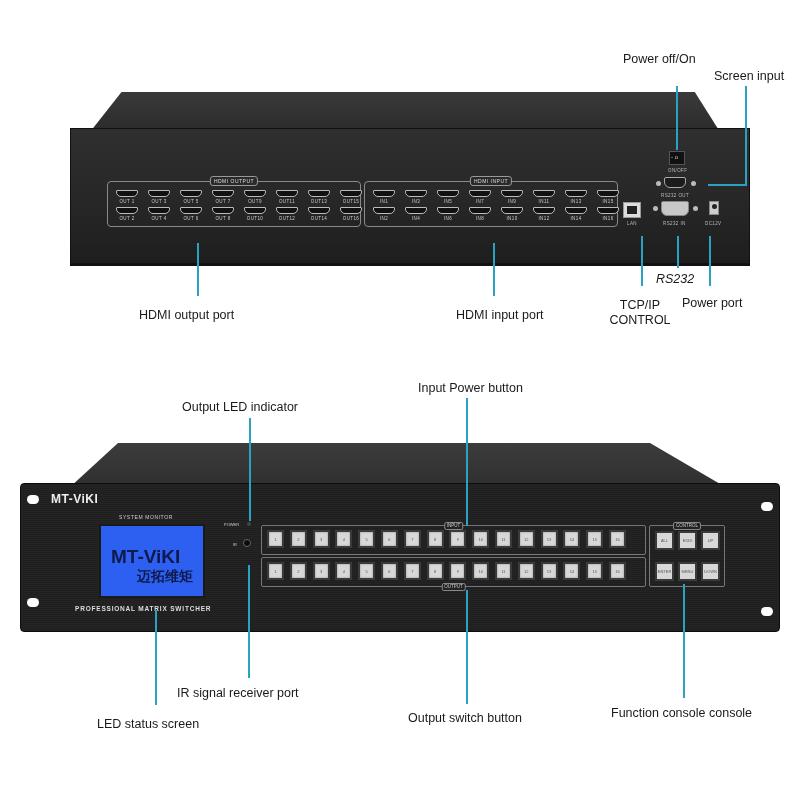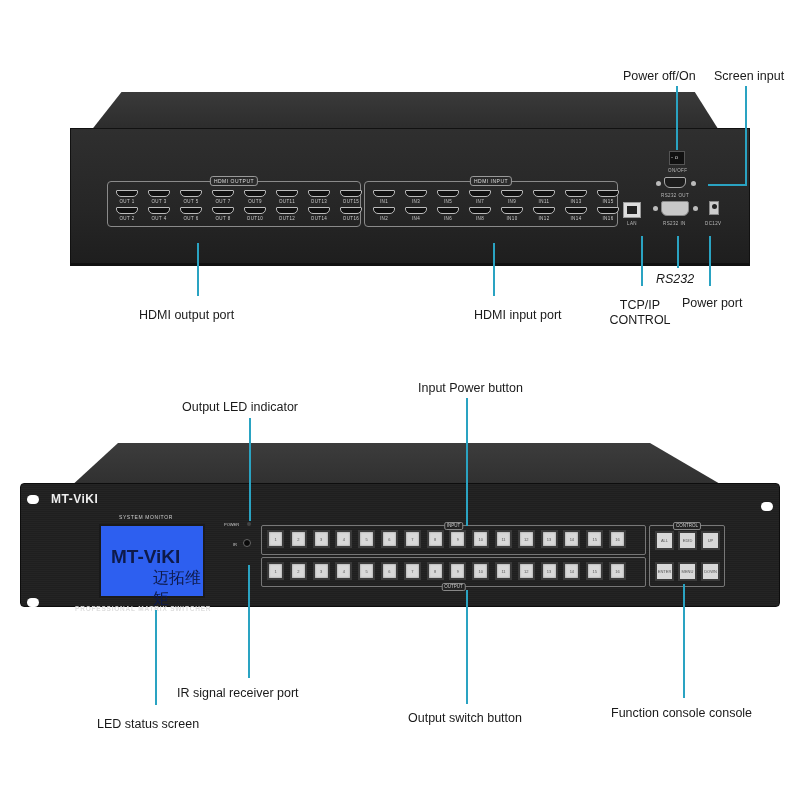--- a/index.html
+++ b/index.html
@@ -39,30 +39,30 @@
   .db9 { position: absolute; background: #1c1c1c; border: 1.5px solid #aaa; border-radius: 2px 2px 6px 6px; }
   .db9.light { background: #c8c8c8; border-color: #888; }
   .screw { position: absolute; width: 5px; height: 5px; border-radius: 50%; background: #bbb; }
   .dcjack { position: absolute; left: 638px; top: 72px; width: 10px; height: 14px; background: #ccc; border: 1px solid #888; }
   .dcjack::after { content: ""; position: absolute; left: 2px; top: 2px; width: 5px; height: 5px; border-radius: 50%; background: #222; }
 
   
   .front-top { position: absolute; left: 48px; top: 443px; width: 700px; height: 45px;
     background: linear-gradient(#3c3c3c, #2f2f2f);
     clip-path: polygon(10% 0, 86% 0, 97% 100%, 3% 100%); }
-  .front-body { position: absolute; left: 20px; top: 483px; width: 760px; height: 124px;
+  .front-body { position: absolute; left: 20px; top: 483px; width: 760px; height: 149px;
     background: repeating-linear-gradient(0deg, #1f1f1f 0 1px, #242424 1px 2px);
     border-radius: 4px; border: 1px solid #0d0d0d; }
   .rack-hole { position: absolute; width: 12px; height: 9px; border-radius: 5px; background: #fff; }
   .brand { position: absolute; left: 30px; top: 8px; font-size: 12px; font-weight: bold; color: #eee; letter-spacing: 0.5px; }
   .sys-mon { position: absolute; left: 98px; top: 30px; font-size: 5px; color: #ccc; letter-spacing: 0.6px; }
   .lcd { position: absolute; left: 78px; top: 40px; width: 106px; height: 74px;
     background: #2d5ff0; border: 2px solid #1a1a1a; }
   .lcd-brand { position: absolute; left: 10px; top: 20px; font-size: 19px; font-weight: bold; color: #0e1a4a; }
-  .lcd-sub { position: absolute; left: 52px; top: 42px; font-size: 16px; color: #0e1a4a; }
+  .lcd-sub { position: absolute; left: 36px; top: 42px; font-size: 14px; color: #0e1a4a; font-weight: bold; }
   .pro-title { position: absolute; left: 54px; top: 121px; font-size: 6.5px; color: #ddd; letter-spacing: 0.8px; font-weight: bold; }
   .power-txt { position: absolute; left: 203px; top: 38px; font-size: 4px; color: #ccc; }
   .power-led { position: absolute; left: 226px; top: 38px; width: 4px; height: 4px; border-radius: 50%; background: #444; }
   .ir-txt { position: absolute; left: 212px; top: 58px; font-size: 4px; color: #ccc; }
   .ir-dot { position: absolute; left: 222px; top: 55px; width: 8px; height: 8px; border-radius: 50%; background: #0a0a0a; border: 1px solid #666; }
 
   .btn-panel { position: absolute; border: 1px solid #777; border-radius: 2px; }
   .panel-title { position: absolute; left: 50%; transform: translateX(-50%); font-size: 4.5px;
     color: #ccc; background: #222; padding: 0 2px; border: 1px solid #888; border-radius: 2px; line-height: 6px; }
   .btn-row { position: absolute; display: flex; gap: 5.8px; }
@@ -230,32 +230,32 @@
 
   <span class="screw" style="left:582px; top:77px;"></span>
   <div class="db9 light" style="left:590px; top:72px; width:28px; height:15px;"></div>
   <span class="screw" style="left:622px; top:77px;"></span>
   <span class="tiny-cap" style="left:592px; top:92px;">RS232 IN</span>
 
   <div class="dcjack"></div>
   <span class="tiny-cap" style="left:634px; top:92px;">DC12V</span>
 </div>
 
-<span class="label" style="left:623px; top:69px;">Power off/On</span>
+<span class="label" style="left:623px; top:52px;">Power off/On</span>
 <div class="vline" style="left:676px; top:86px; height:64px;"></div>
 
 <span class="label" style="left:714px; top:69px;">Screen input</span>
 <div class="vline" style="left:745px; top:86px; height:98px;"></div>
 <div class="hline" style="left:708px; top:184px; width:39px;"></div>
 
 <div class="vline" style="left:197px; top:243px; height:53px;"></div>
 <span class="label" style="left:139px; top:308px;">HDMI output port</span>
 
 <div class="vline" style="left:493px; top:243px; height:53px;"></div>
-<span class="label" style="left:474px; top:308px;">HDMI input port</span>
+<span class="label" style="left:456px; top:308px;">HDMI input port</span>
 
 <div class="vline" style="left:641px; top:236px; height:50px;"></div>
 <div class="label center" style="left:607px; top:298px; width:66px;">
   <div>TCP/IP</div>
   <div>CONTROL</div>
 </div>
 
 <div class="vline" style="left:677px; top:236px; height:32px;"></div>
 <span class="label" style="left:656px; top:272px;font-style:italic;">RS232</span>
 

